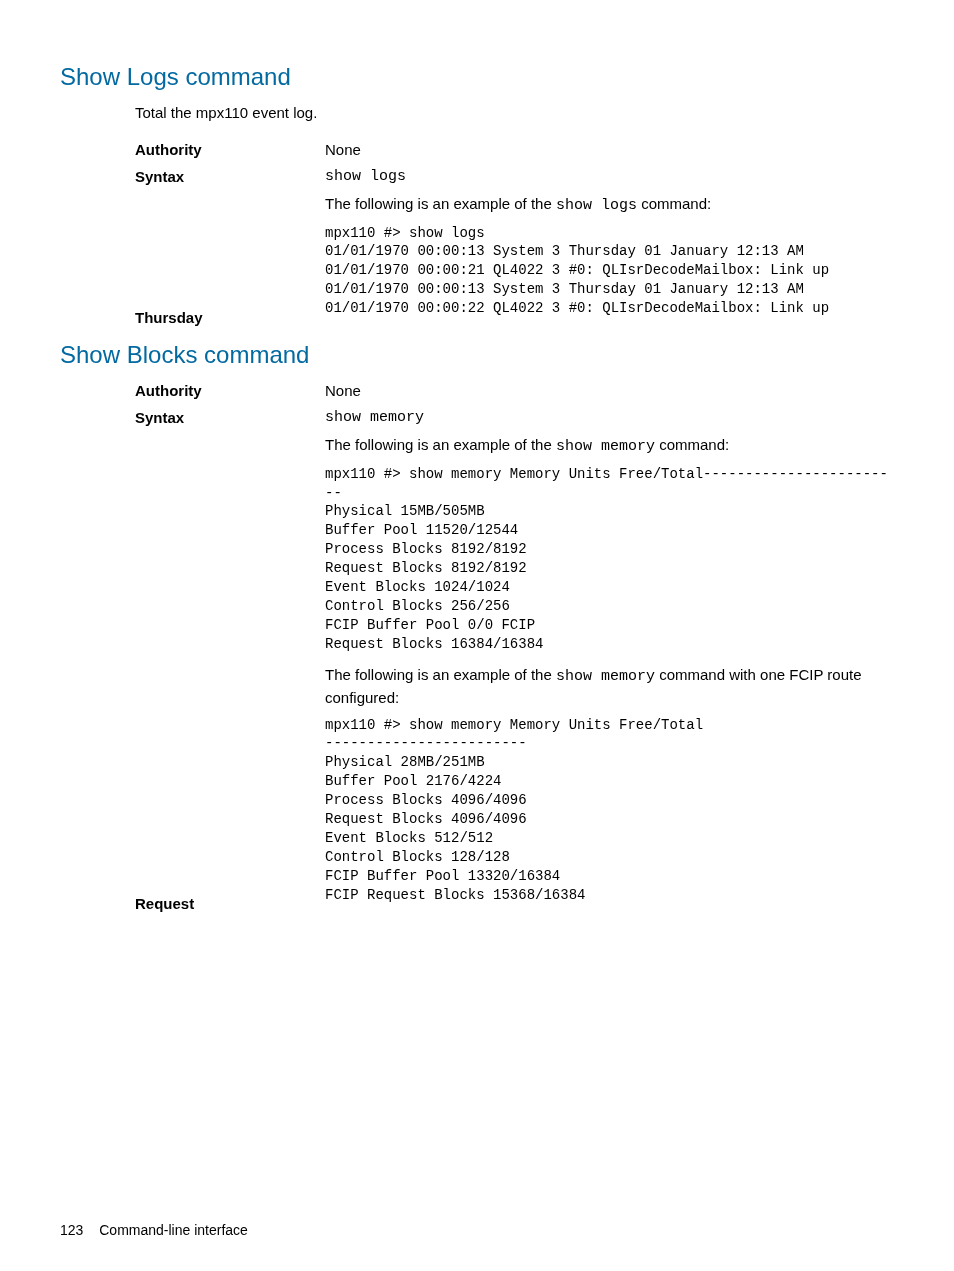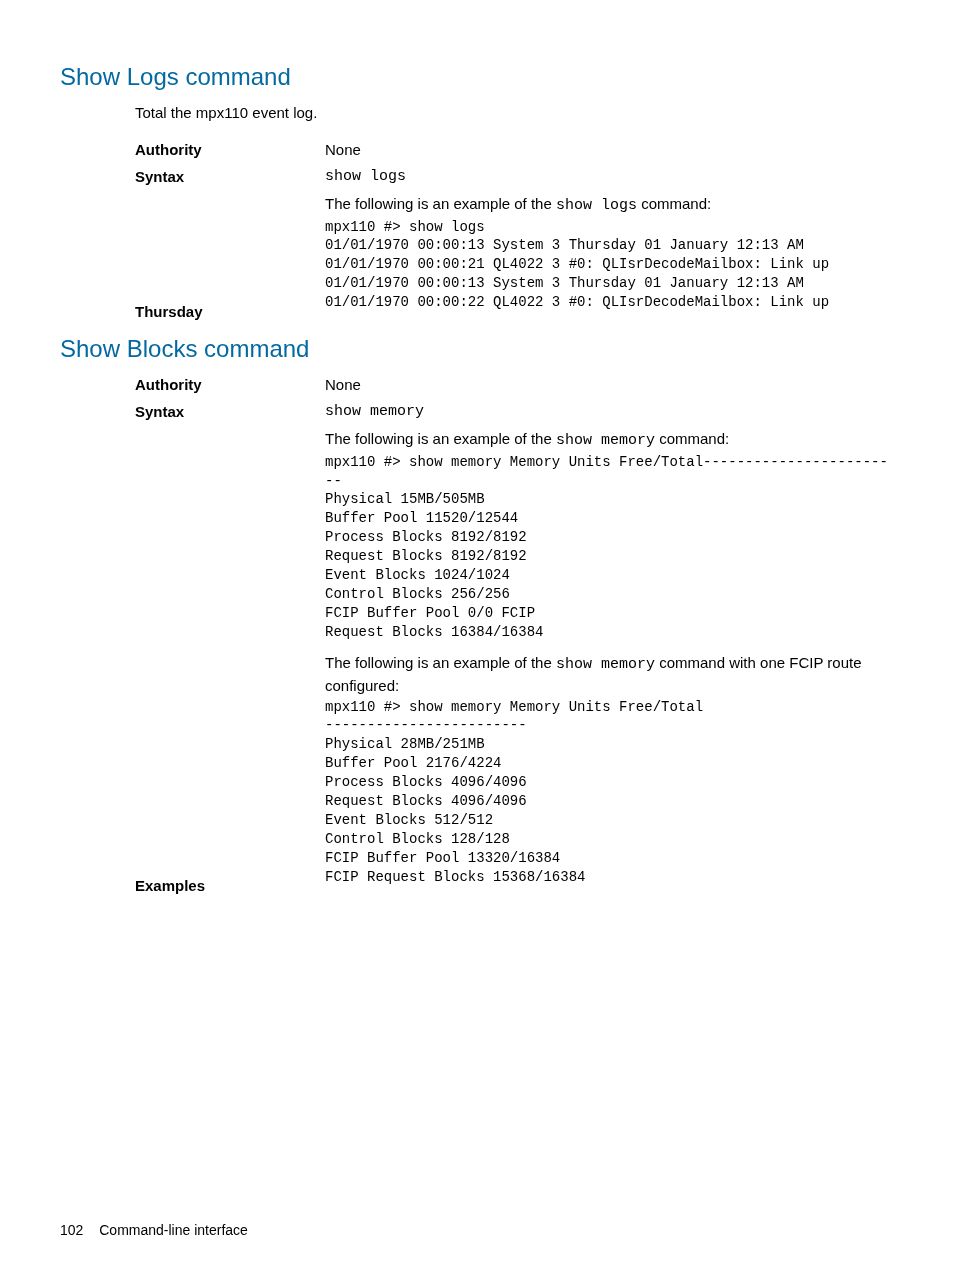--- a/index.html
+++ b/index.html
@@ -40,21 +40,21 @@
     font-size: 15px;
   }
   .mono {
     font-family: "Courier New", monospace;
     font-size: 14px;
   }
   .value .mono-inline {
     font-family: "Courier New", monospace;
   }
   pre.mono {
-    margin: 2px 0 10px 0;
+    margin: 8px 0 10px 0;
     white-space: pre-wrap;
     word-wrap: break-word;
     line-height: 1.35;
   }
   .footer {
     position: fixed;
     bottom: 30px;
     left: 60px;
     font-size: 14px;
   }
@@ -99,21 +99,21 @@
     <div class="label">Authority</div>
     <div class="value">None</div>
   </div>
 
   <div class="entry">
     <div class="label">Syntax</div>
     <div class="value mono">show memory</div>
   </div>
 
   <div class="entry">
-    <div class="label">Examples</div>
+    <div class="label">Request</div>
     <div class="value">
       <span>The following is an example of the </span><span class="mono-inline">show memory</span><span> command:</span>
       <pre class="mono">mpx110 #&gt; show memory Memory Units Free/Total------------------------
 Physical 15MB/505MB
 Buffer Pool 11520/12544
 Process Blocks 8192/8192
 Request Blocks 8192/8192
 Event Blocks 1024/1024
 Control Blocks 256/256
 FCIP Buffer Pool 0/0 FCIP
@@ -128,15 +128,15 @@
 Request Blocks 4096/4096
 Event Blocks 512/512
 Control Blocks 128/128
 FCIP Buffer Pool 13320/16384
 FCIP Request Blocks 15368/16384</pre>
     </div>
   </div>
 </div>
 
 <div class="footer">
-  <span class="pagenum">102</span>
+  <span class="pagenum">123</span>
   <span>Command-line interface</span>
 </div>
 
 </body></html>

